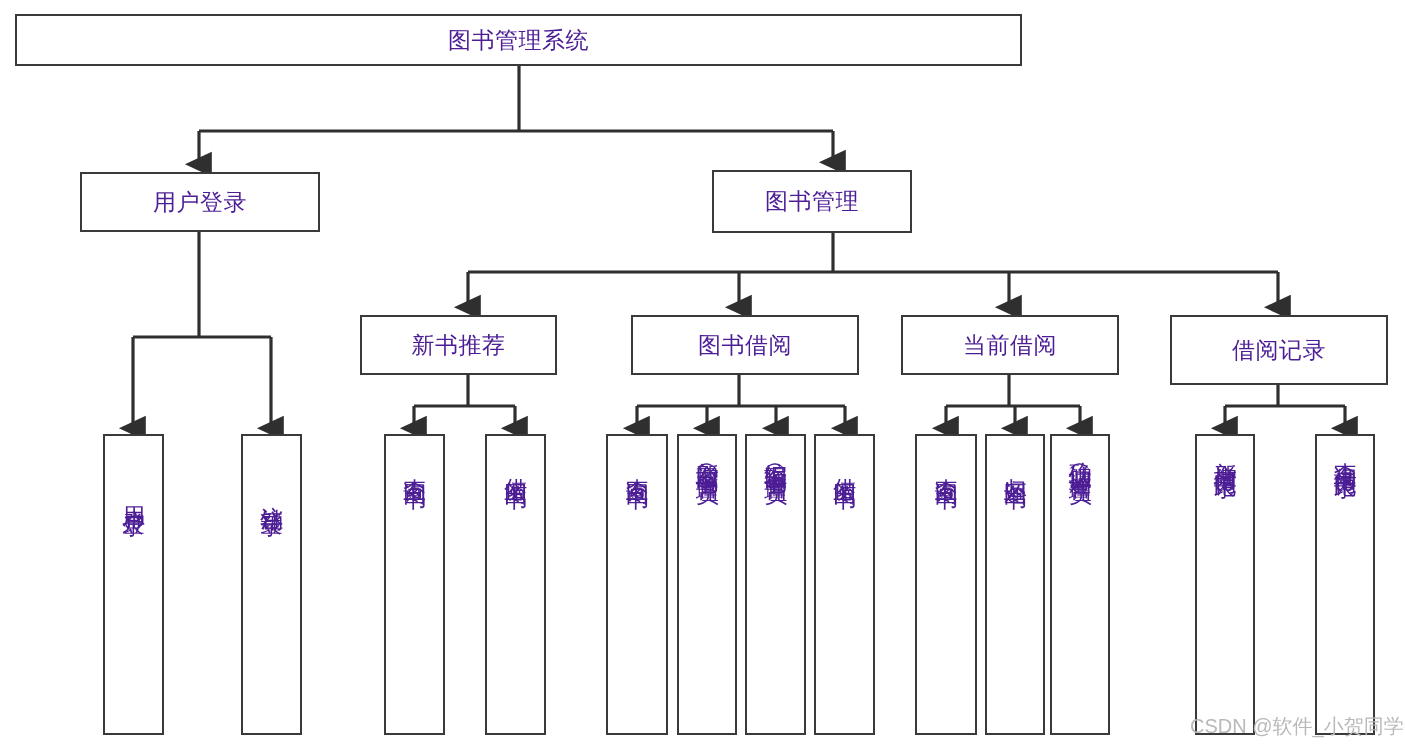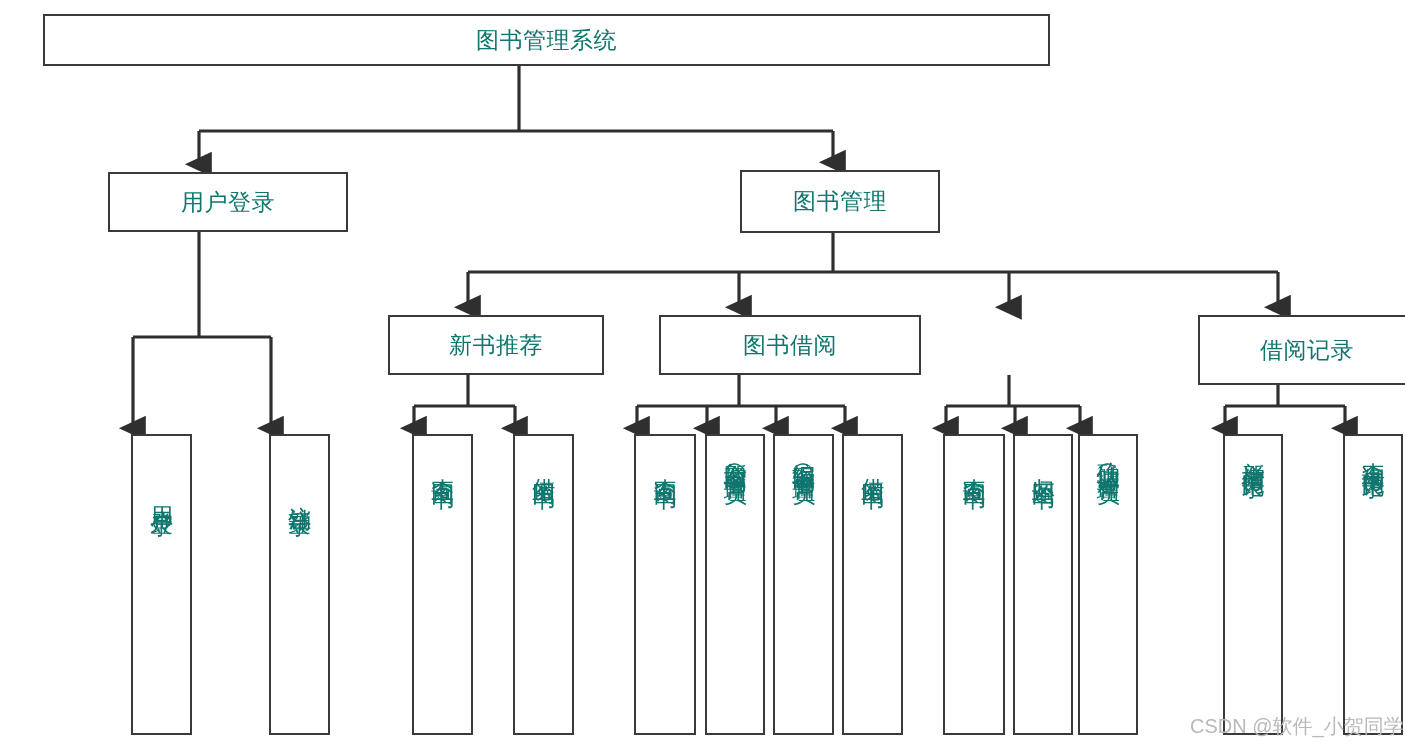--- a/index.html
+++ b/index.html
@@ -28,23 +28,22 @@
     pointer-events: none;
   }
   .node {
     position: absolute;
     box-sizing: border-box;
     border: 2.5px solid #3a3a3a;
     background: #ffffff;
     display: flex;
     align-items: center;
     justify-content: center;
-    color: #0f766e;
+    color: #4c1d95;
     z-index: 2;
-    margin-left: 28px;
   }
   .node-h {
     font-size: 23px;
     line-height: 1.15;
     letter-spacing: 0.5px;
     white-space: nowrap;
   }
   .node-v {
     writing-mode: vertical-rl;
     text-orientation: upright;
@@ -128,28 +127,31 @@
   </div>
 
   <div class="node node-h" style="left:80px; top:172px; width:240px; height:60px;">
     <span>用户登录</span>
   </div>
 
   <div class="node node-h" style="left:712px; top:170px; width:200px; height:63px;">
     <span>图书管理</span>
   </div>
 
-  <div class="node node-h" style="left:360px; top:315px; width:216px; height:60px;">
+  <div class="node node-h" style="left:360px; top:315px; width:197px; height:60px;">
     <span>新书推荐</span>
   </div>
 
-  <div class="node node-h" style="left:631px; top:315px; width:262px; height:60px;">
+  <div class="node node-h" style="left:631px; top:315px; width:228px; height:60px;">
     <span>图书借阅</span>
   </div>
 
+  <div class="node node-h" style="left:901px; top:315px; width:218px; height:60px;">
+    <span>当前借阅</span>
+  </div>
 
   <div class="node node-h" style="left:1170px; top:315px; width:218px; height:70px;">
     <span>借阅记录</span>
   </div>
 
   <div class="node node-v pad-mid" style="left:103px; top:434px; width:61px; height:301px;">
     <span>用户登录</span>
   </div>
 
   <div class="node node-v pad-mid" style="left:241px; top:434px; width:61px; height:301px;">

